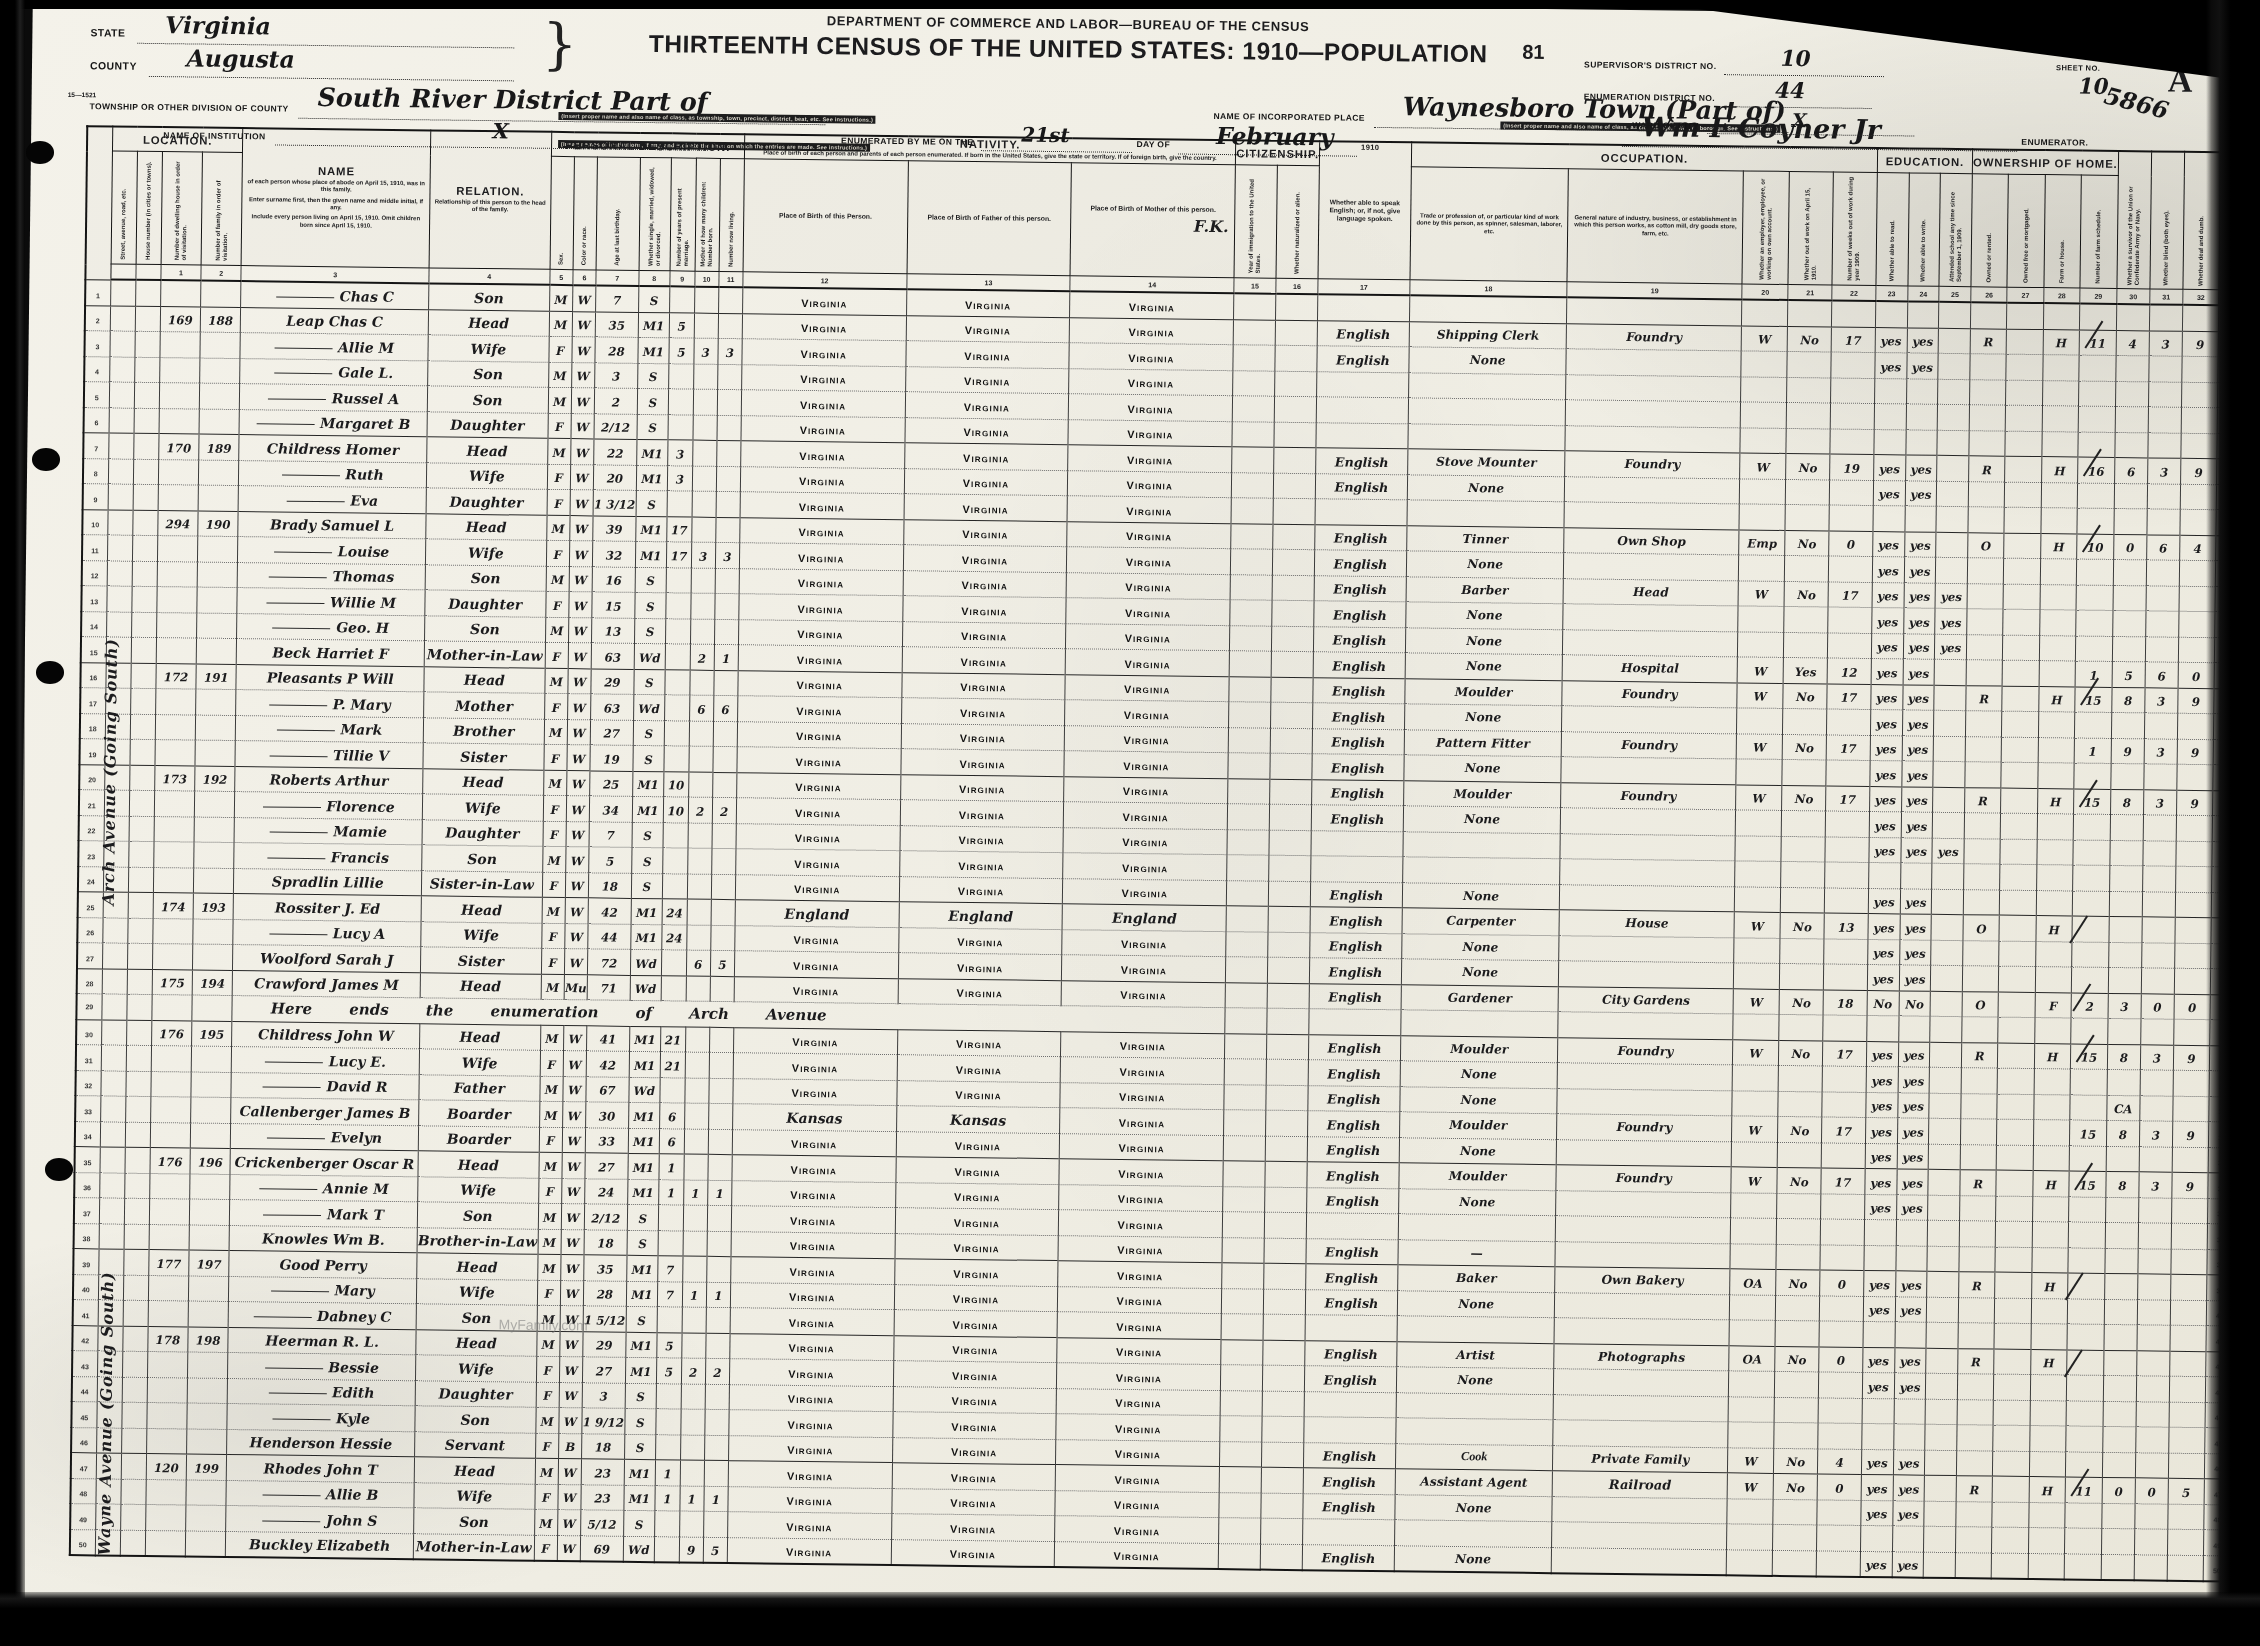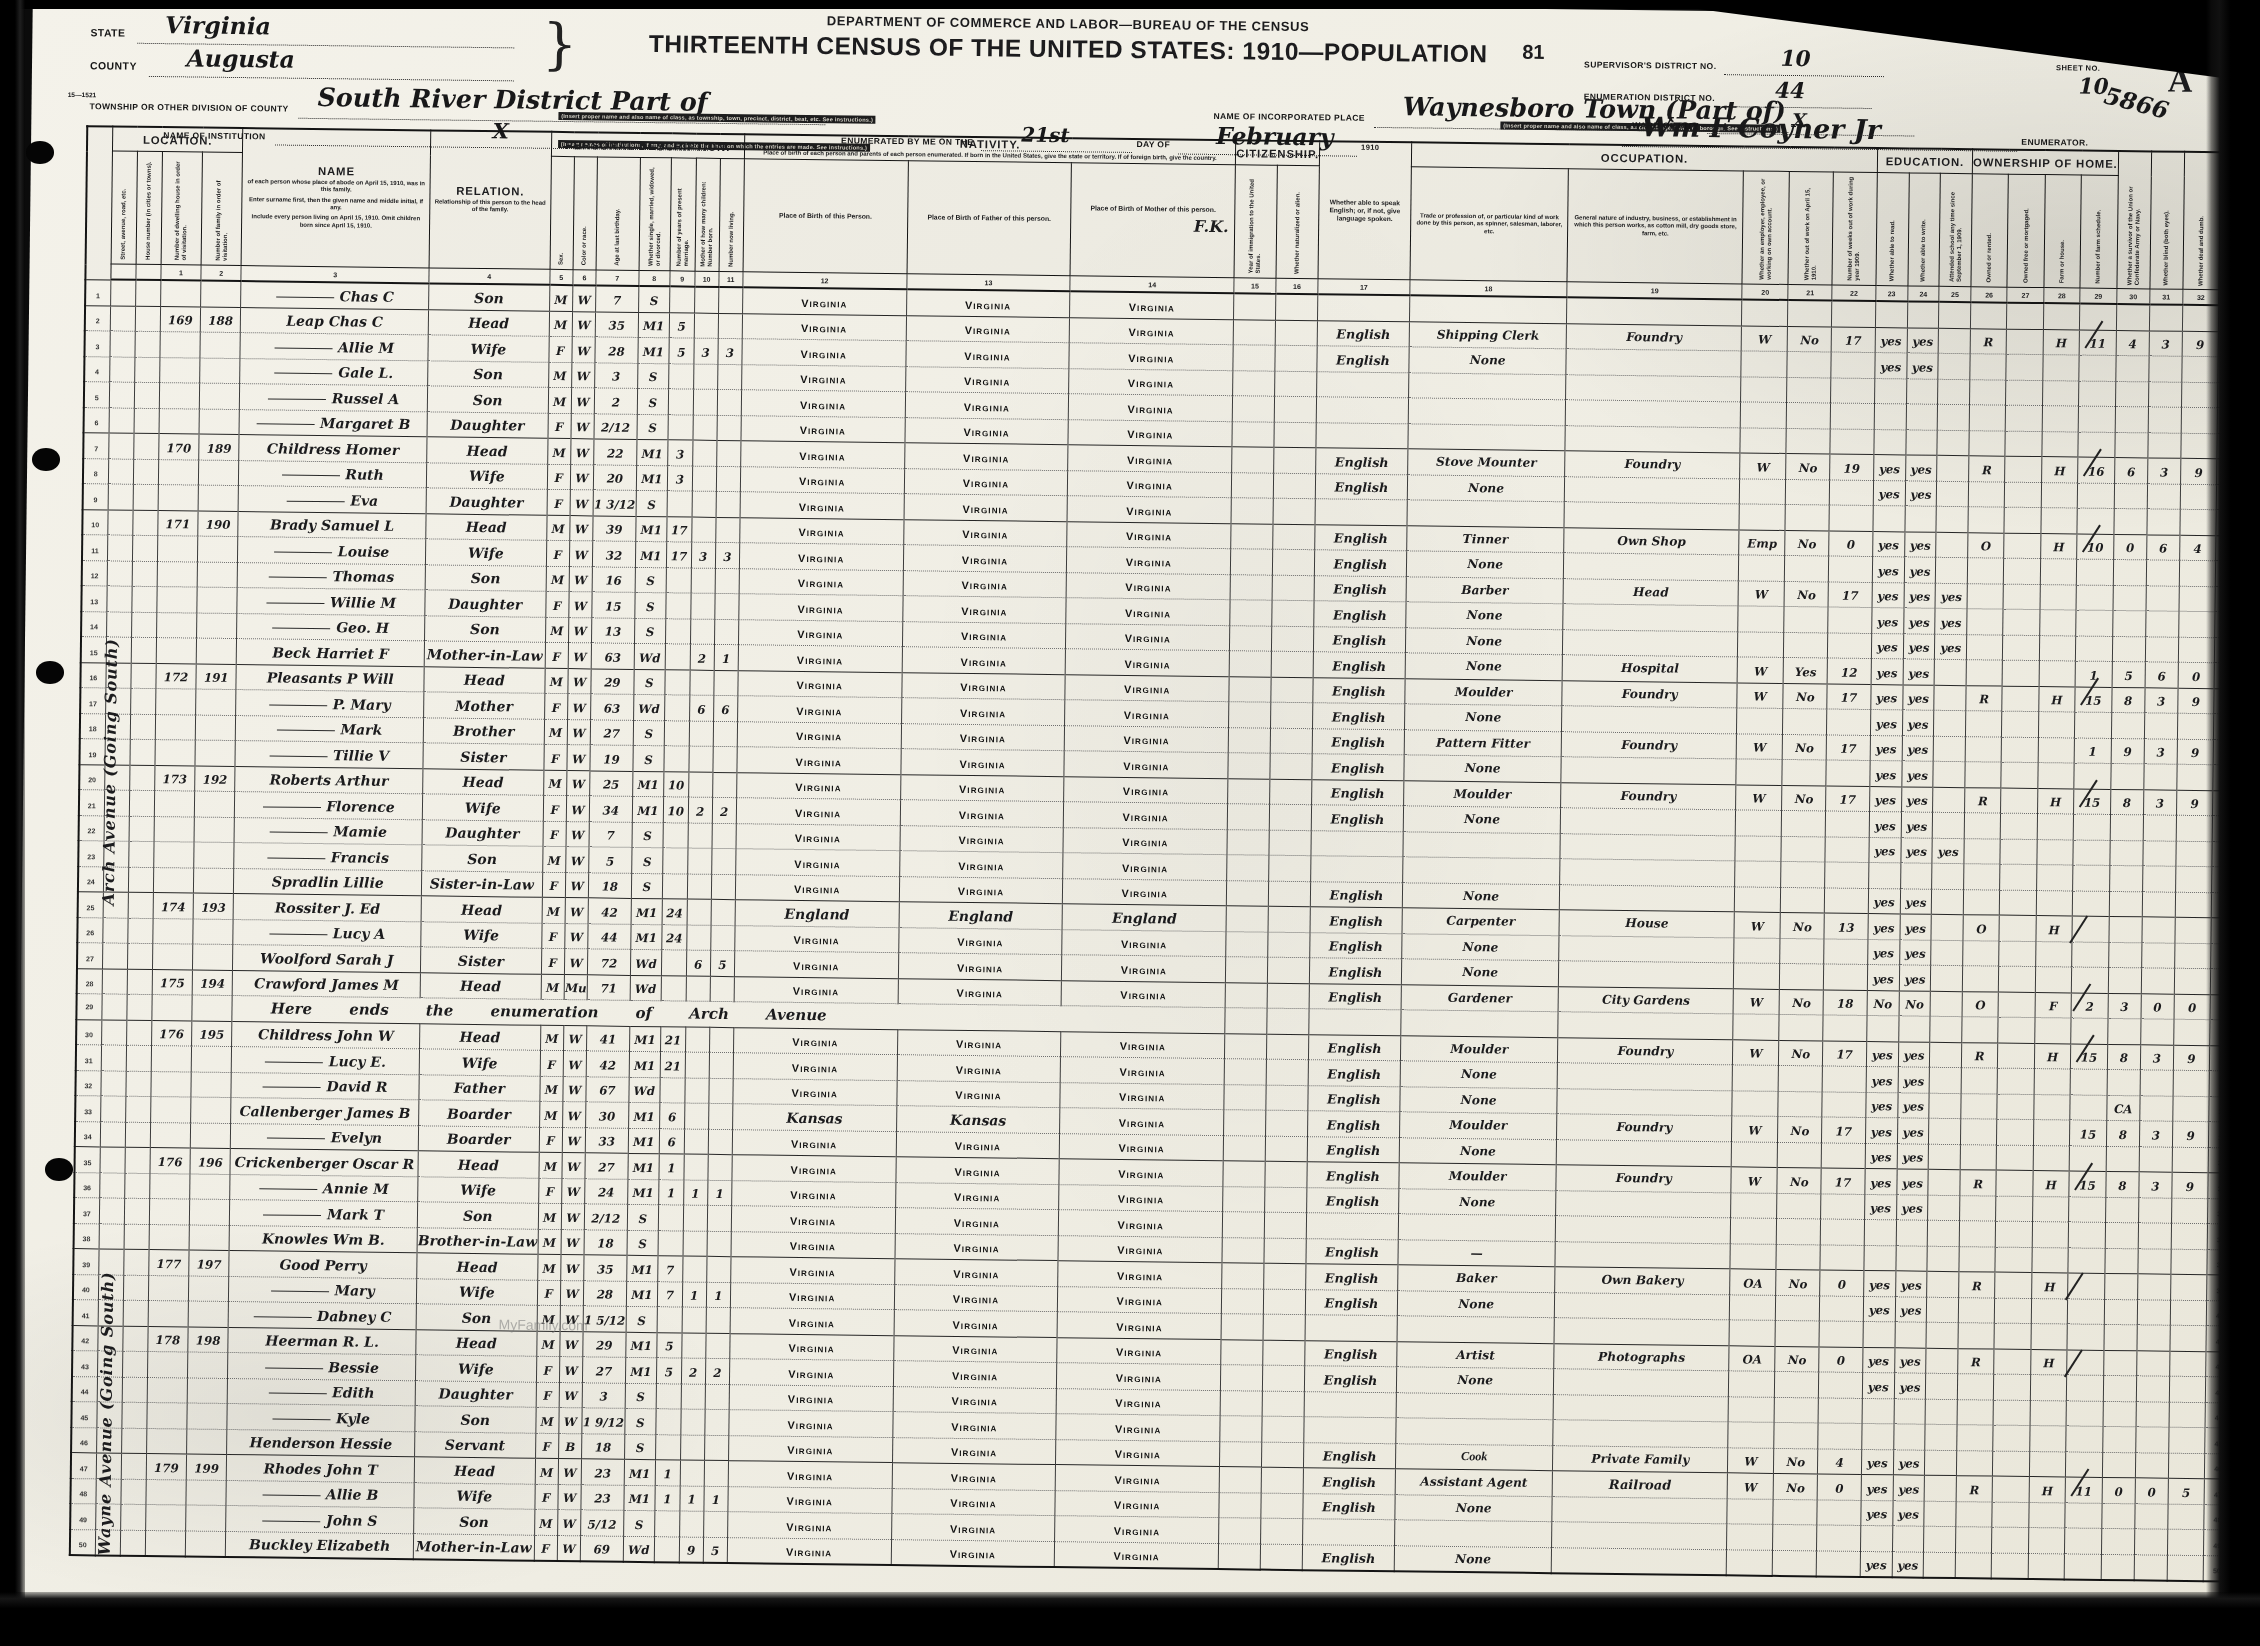--- a/index.html
+++ b/index.html
@@ -695,21 +695,21 @@
           <td class="cell-own4"></td>
           <td class="cell-vet"></td>
           <td class="cell-blind"></td>
           <td class="cell-deaf"></td>
           <td class="cell-rn"><span class="rnc">9</span></td>
         </tr>
         <tr class="fam-start">
           <td class="cell-ln"><span class="lnc">10</span></td>
           <td class="cell-street"></td>
           <td class="cell-house"></td>
-          <td class="cell-dw"><span class="hw-sm">171</span></td>
+          <td class="cell-dw"><span class="hw-sm">294</span></td>
           <td class="cell-fam"><span class="hw-sm">190</span></td>
           <td class="cell-name"><span class="hw">Brady Samuel L</span></td>
           <td class="cell-rel"><span class="hw">Head</span></td>
           <td class="cell-sex"><span class="hw-sm">M</span></td>
           <td class="cell-color"><span class="hw-sm">W</span></td>
           <td class="cell-age"><span class="hw-sm">39</span></td>
           <td class="cell-mar"><span class="hw-sm">M1</span></td>
           <td class="cell-yrs"><span class="hw-sm">17</span></td>
           <td class="cell-cb"></td>
           <td class="cell-cl"></td>
@@ -2096,21 +2096,21 @@
           <td class="cell-own4"></td>
           <td class="cell-vet"></td>
           <td class="cell-blind"></td>
           <td class="cell-deaf"></td>
           <td class="cell-rn"><span class="rnc">46</span></td>
         </tr>
         <tr class="fam-start">
           <td class="cell-ln"><span class="lnc">47</span></td>
           <td class="cell-street"></td>
           <td class="cell-house"></td>
-          <td class="cell-dw"><span class="hw-sm">179</span></td>
+          <td class="cell-dw"><span class="hw-sm">120</span></td>
           <td class="cell-fam"><span class="hw-sm">199</span></td>
           <td class="cell-name"><span class="hw">Rhodes John T</span></td>
           <td class="cell-rel"><span class="hw">Head</span></td>
           <td class="cell-sex"><span class="hw-sm">M</span></td>
           <td class="cell-color"><span class="hw-sm">W</span></td>
           <td class="cell-age"><span class="hw-sm">23</span></td>
           <td class="cell-mar"><span class="hw-sm">M1</span></td>
           <td class="cell-yrs"><span class="hw-sm">1</span></td>
           <td class="cell-cb"></td>
           <td class="cell-cl"></td>

